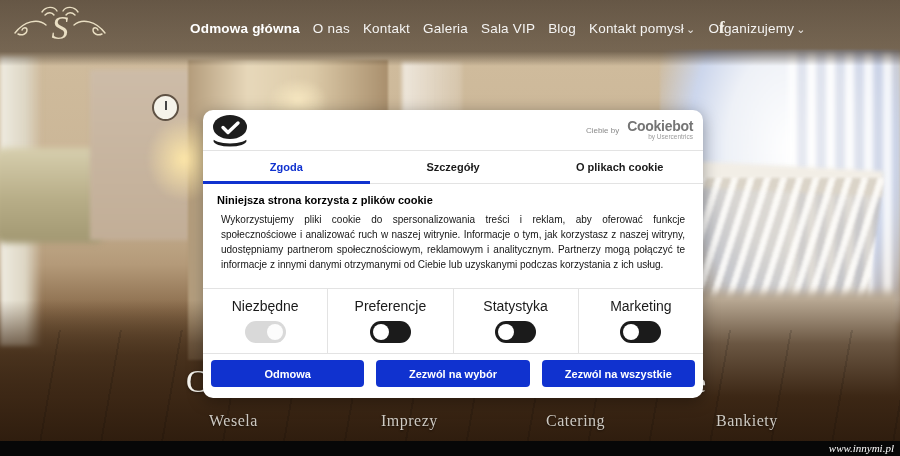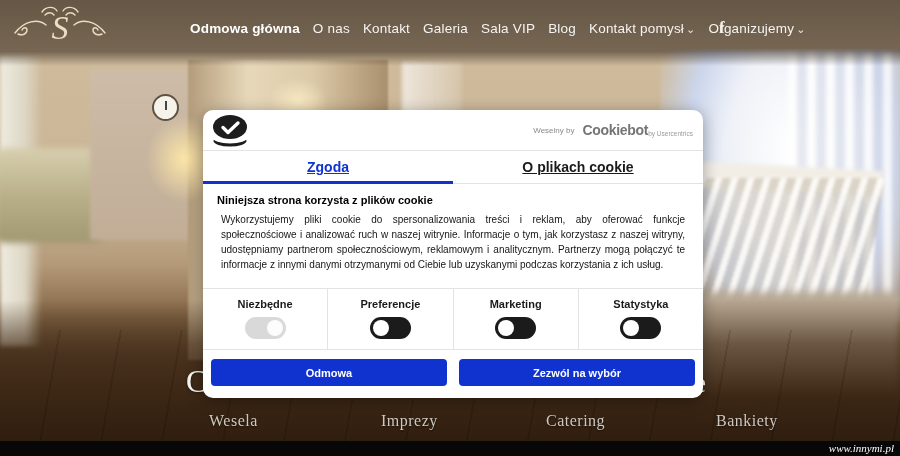--- a/index.html
+++ b/index.html
@@ -73,36 +73,36 @@
 
   
   .dialog{position:absolute;left:203px;top:110px;width:500px;height:288px;z-index:10;
           background:#fff;border-radius:10px;box-shadow:0 3px 16px rgba(0,0,0,.35);
           display:flex;flex-direction:column;overflow:hidden;}
   .dlg-top{height:41px;flex:0 0 41px;border-bottom:1px solid #e3e3e3;display:flex;
            align-items:center;justify-content:space-between;padding:0 10px 0 8px;}
   .cb-badge{width:40px;height:33px;}
   .powered{display:flex;align-items:center;gap:8px;}
   .pb-text{font-size:8px;color:#8a8a8a;}
-  .cb-logo{display:flex;flex-direction:row;align-items:flex-end;line-height:1;}
+  .cb-logo{display:flex;flex-direction:column;align-items:flex-end;line-height:1;}
   .cb-name{font-size:14px;font-weight:700;color:#757575;letter-spacing:-.3px;}
   .cb-sub{font-size:6.5px;color:#9a9a9a;margin-top:1px;}
   .tabs{display:flex;height:33px;flex:0 0 33px;border-bottom:1px solid #e3e3e3;}
-  .tab{flex:1;display:flex;align-items:center;justify-content:center;font-size:14px;
-       font-weight:700;color:#1a1a1a;cursor:pointer;position:relative;text-decoration:underline;}
+  .tab{flex:1;display:flex;align-items:center;justify-content:center;font-size:11px;
+       font-weight:700;color:#1a1a1a;cursor:pointer;position:relative;}
   .tab.active{color:#1032cf;}
   .tab.active:after{content:"";position:absolute;left:0;right:0;bottom:-1px;height:3px;background:#1032cf;}
   .dlg-body{padding:10px 14px 6px;}
   .dlg-body h3{margin:0 0 6px;font-size:11px;font-weight:700;color:#000;}
   .dlg-body p{margin:4px;font-size:10px;line-height:15px;color:#151515;text-align:justify;}
   .toggles{display:flex;border-top:1px solid #e3e3e3;border-bottom:1px solid #e3e3e3;margin-top:6px;}
   .tcell{flex:1;display:flex;flex-direction:column;align-items:center;padding:9px 0 10px;gap:7px;
          border-left:1px solid #e3e3e3;}
   .tcell:first-child{border-left:none;}
-  .tlabel{font-size:11px;font-weight:700;color:#1a1a1a;}
+  .tlabel{font-size:14px;font-weight:400;color:#1a1a1a;}
   .switch{width:41px;height:22px;border-radius:11px;background:#1b1b1b;position:relative;cursor:pointer;}
   .switch .knob{position:absolute;top:3px;left:3px;width:16px;height:16px;border-radius:50%;background:#fff;}
   .switch.on .knob{left:auto;right:3px;}
   .switch.disabled{background:#d9d9d9;cursor:default;}
   .switch.disabled .knob{background:#fcfcfc;}
   .dlg-buttons{display:flex;gap:12px;padding:6px 8px 12px;margin-top:auto;}
   .cb-btn{flex:1;height:27px;border:none;border-radius:4px;background:#1032cf;color:#fff;
           font-family:"Liberation Sans",sans-serif;font-size:11px;font-weight:700;cursor:pointer;}
 
   
@@ -185,30 +185,31 @@
     <div class="dlg-top" data-interactable="false">
       <div class="cb-badge" data-interactable="false">
         <svg width="40" height="33" viewBox="0 0 40 33">
           <ellipse cx="19" cy="27" rx="16.5" ry="5.5" fill="#1d1d1d"></ellipse>
           <ellipse cx="19" cy="23.5" rx="17.5" ry="6" fill="#ffffff"></ellipse>
           <ellipse cx="19" cy="13" rx="17" ry="12" fill="#1d1d1d"></ellipse>
           <path d="M12 13.5 L17 18.5 L27 9" stroke="#ffffff" stroke-width="3.4" stroke-linecap="round" stroke-linejoin="round" fill="none"></path>
         </svg>
       </div>
       <div class="powered" data-interactable="false">
-        <span class="pb-text" data-interactable="false">Weselny by</span>
+        <span class="pb-text" data-interactable="false">Ciebie by</span>
         <div class="cb-logo" data-interactable="false">
           <span class="cb-name" data-interactable="false">Cookiebot</span>
           <span class="cb-sub" data-interactable="false">by Usercentrics</span>
         </div>
       </div>
     </div>
 
     <div class="tabs" data-interactable="false">
       <div class="tab active" data-interactable="true">Zgoda</div>
+      <div class="tab" data-interactable="true">Szczegóły</div>
       <div class="tab" data-interactable="true">O plikach cookie</div>
     </div>
 
     <div class="dlg-body" data-interactable="false">
       <h3 data-interactable="false">Niniejsza strona korzysta z plików cookie</h3>
       <p data-interactable="false">Wykorzystujemy pliki cookie do spersonalizowania treści i reklam, aby oferować funkcje społecznościowe i analizować ruch w naszej witrynie. Informacje o tym, jak korzystasz z naszej witryny, udostępniamy partnerom społecznościowym, reklamowym i analitycznym. Partnerzy mogą połączyć te informacje z innymi danymi otrzymanymi od Ciebie lub uzyskanymi podczas korzystania z ich usług.</p>
     </div>
 
     <div class="toggles" data-interactable="false">
       <div class="tcell" data-interactable="false">
@@ -217,36 +218,37 @@
           <div class="knob" data-interactable="false"></div>
         </div>
       </div>
       <div class="tcell" data-interactable="false">
         <span class="tlabel" data-interactable="false">Preferencje</span>
         <div class="switch" data-interactable="true">
           <div class="knob" data-interactable="false"></div>
         </div>
       </div>
       <div class="tcell" data-interactable="false">
+        <span class="tlabel" data-interactable="false">Statystyka</span>
+        <div class="switch" data-interactable="true">
+          <div class="knob" data-interactable="false"></div>
+        </div>
+      </div>
+      <div class="tcell" data-interactable="false">
         <span class="tlabel" data-interactable="false">Marketing</span>
-        <div class="switch" data-interactable="true">
-          <div class="knob" data-interactable="false"></div>
-        </div>
-      </div>
-      <div class="tcell" data-interactable="false">
-        <span class="tlabel" data-interactable="false">Statystyka</span>
         <div class="switch" data-interactable="true">
           <div class="knob" data-interactable="false"></div>
         </div>
       </div>
     </div>
 
     <div class="dlg-buttons" data-interactable="false">
       <button class="cb-btn" data-interactable="true">Odmowa</button>
       <button class="cb-btn" data-interactable="true">Zezwól na wybór</button>
+      <button class="cb-btn" data-interactable="true">Zezwól na wszystkie</button>
     </div>
   </div>
 
   <div class="wm-bar" data-interactable="false">
     <span data-interactable="false">www.innymi.pl</span>
   </div>
 
 </div>
 
 </body></html>

